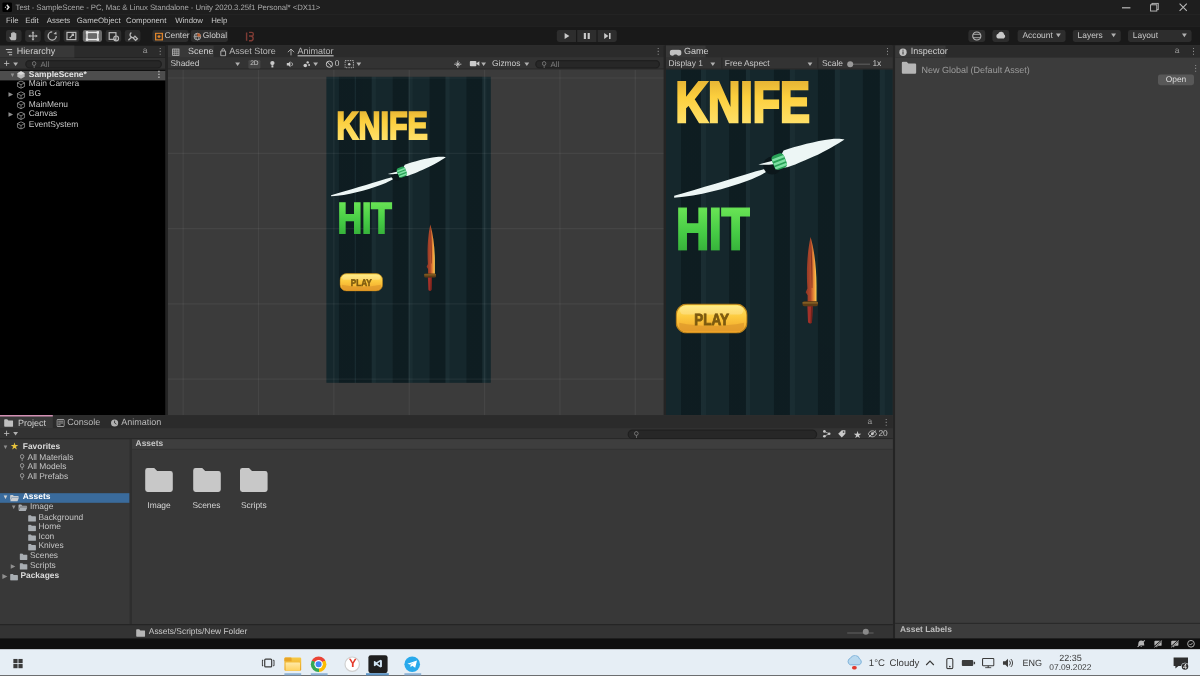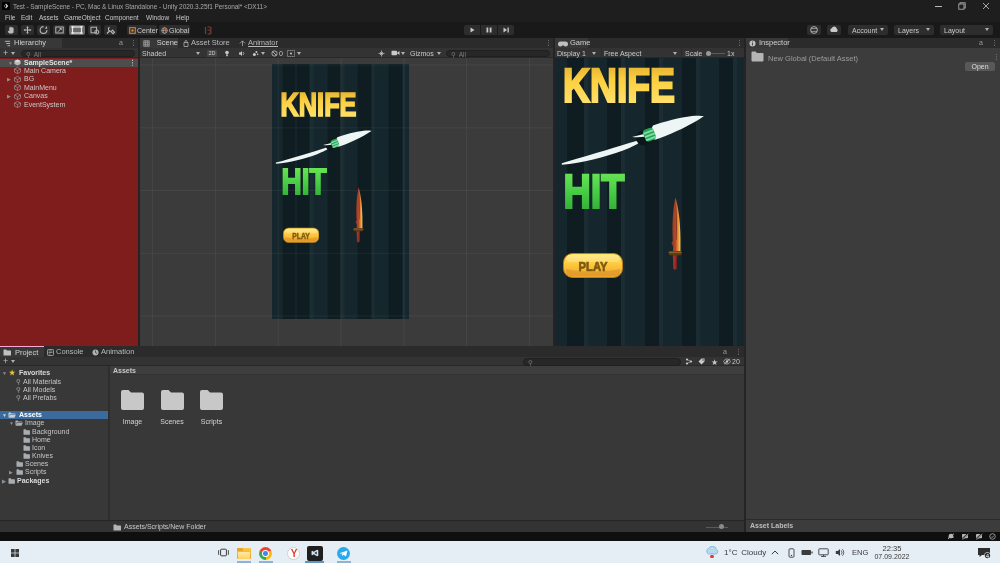--- a/index.html
+++ b/index.html
@@ -174,21 +174,21 @@
     <div class="tbtn" style="left:894px;width:40px;">
         <div class="abs" style="left:4px;top:1.5px;font-size:7px;color:#c9c9c9;">Layers</div>
         <div class="abs" style="right:4px;top:3px;width:0;height:0;border-left:2.5px solid transparent;border-right:2.5px solid transparent;border-top:3.5px solid #b0b0b0;"></div>
       </div>
     <div class="tbtn" style="left:940px;width:53px;">
         <div class="abs" style="left:4px;top:1.5px;font-size:7px;color:#c9c9c9;">Layout</div>
         <div class="abs" style="right:4px;top:3px;width:0;height:0;border-left:2.5px solid transparent;border-right:2.5px solid transparent;border-top:3.5px solid #b0b0b0;"></div>
       </div>
   </div>
 
-  <div class="abs" id="hierarchy" style="left:0;top:38px;width:138px;height:308px;background:#7f1d1d;">
+  <div class="abs" id="hierarchy" style="left:0;top:38px;width:138px;height:308px;background:#000000;">
     <div class="tabbar" style="left:0;top:0;width:138px;">
       <div class="tab sel" style="left:0;width:62px;padding-left:14px;">Hierarchy</div>
       <svg style="position:absolute;left:4px;top:2px;width:7px;height:7px;" viewBox="0 0 8 8">
           <path d="M1 1.5 H7 M2.5 4 H7 M4 6.5 H7" stroke="#c0c0c0" stroke-width="1"></path>
         </svg>
       <div class="abs" style="left:119px;top:1px;font-size:7px;color:#9a9a9a;">a</div>
       <div class="abs" style="left:130px;top:1px;font-size:7px;color:#9a9a9a;">⋮</div>
     </div>
     <div class="ptoolbar" style="left:0;top:10px;width:138px;">
       <div class="abs" style="left:3px;top:-0.5px;font-size:9px;color:#c0c0c0;">+</div>

